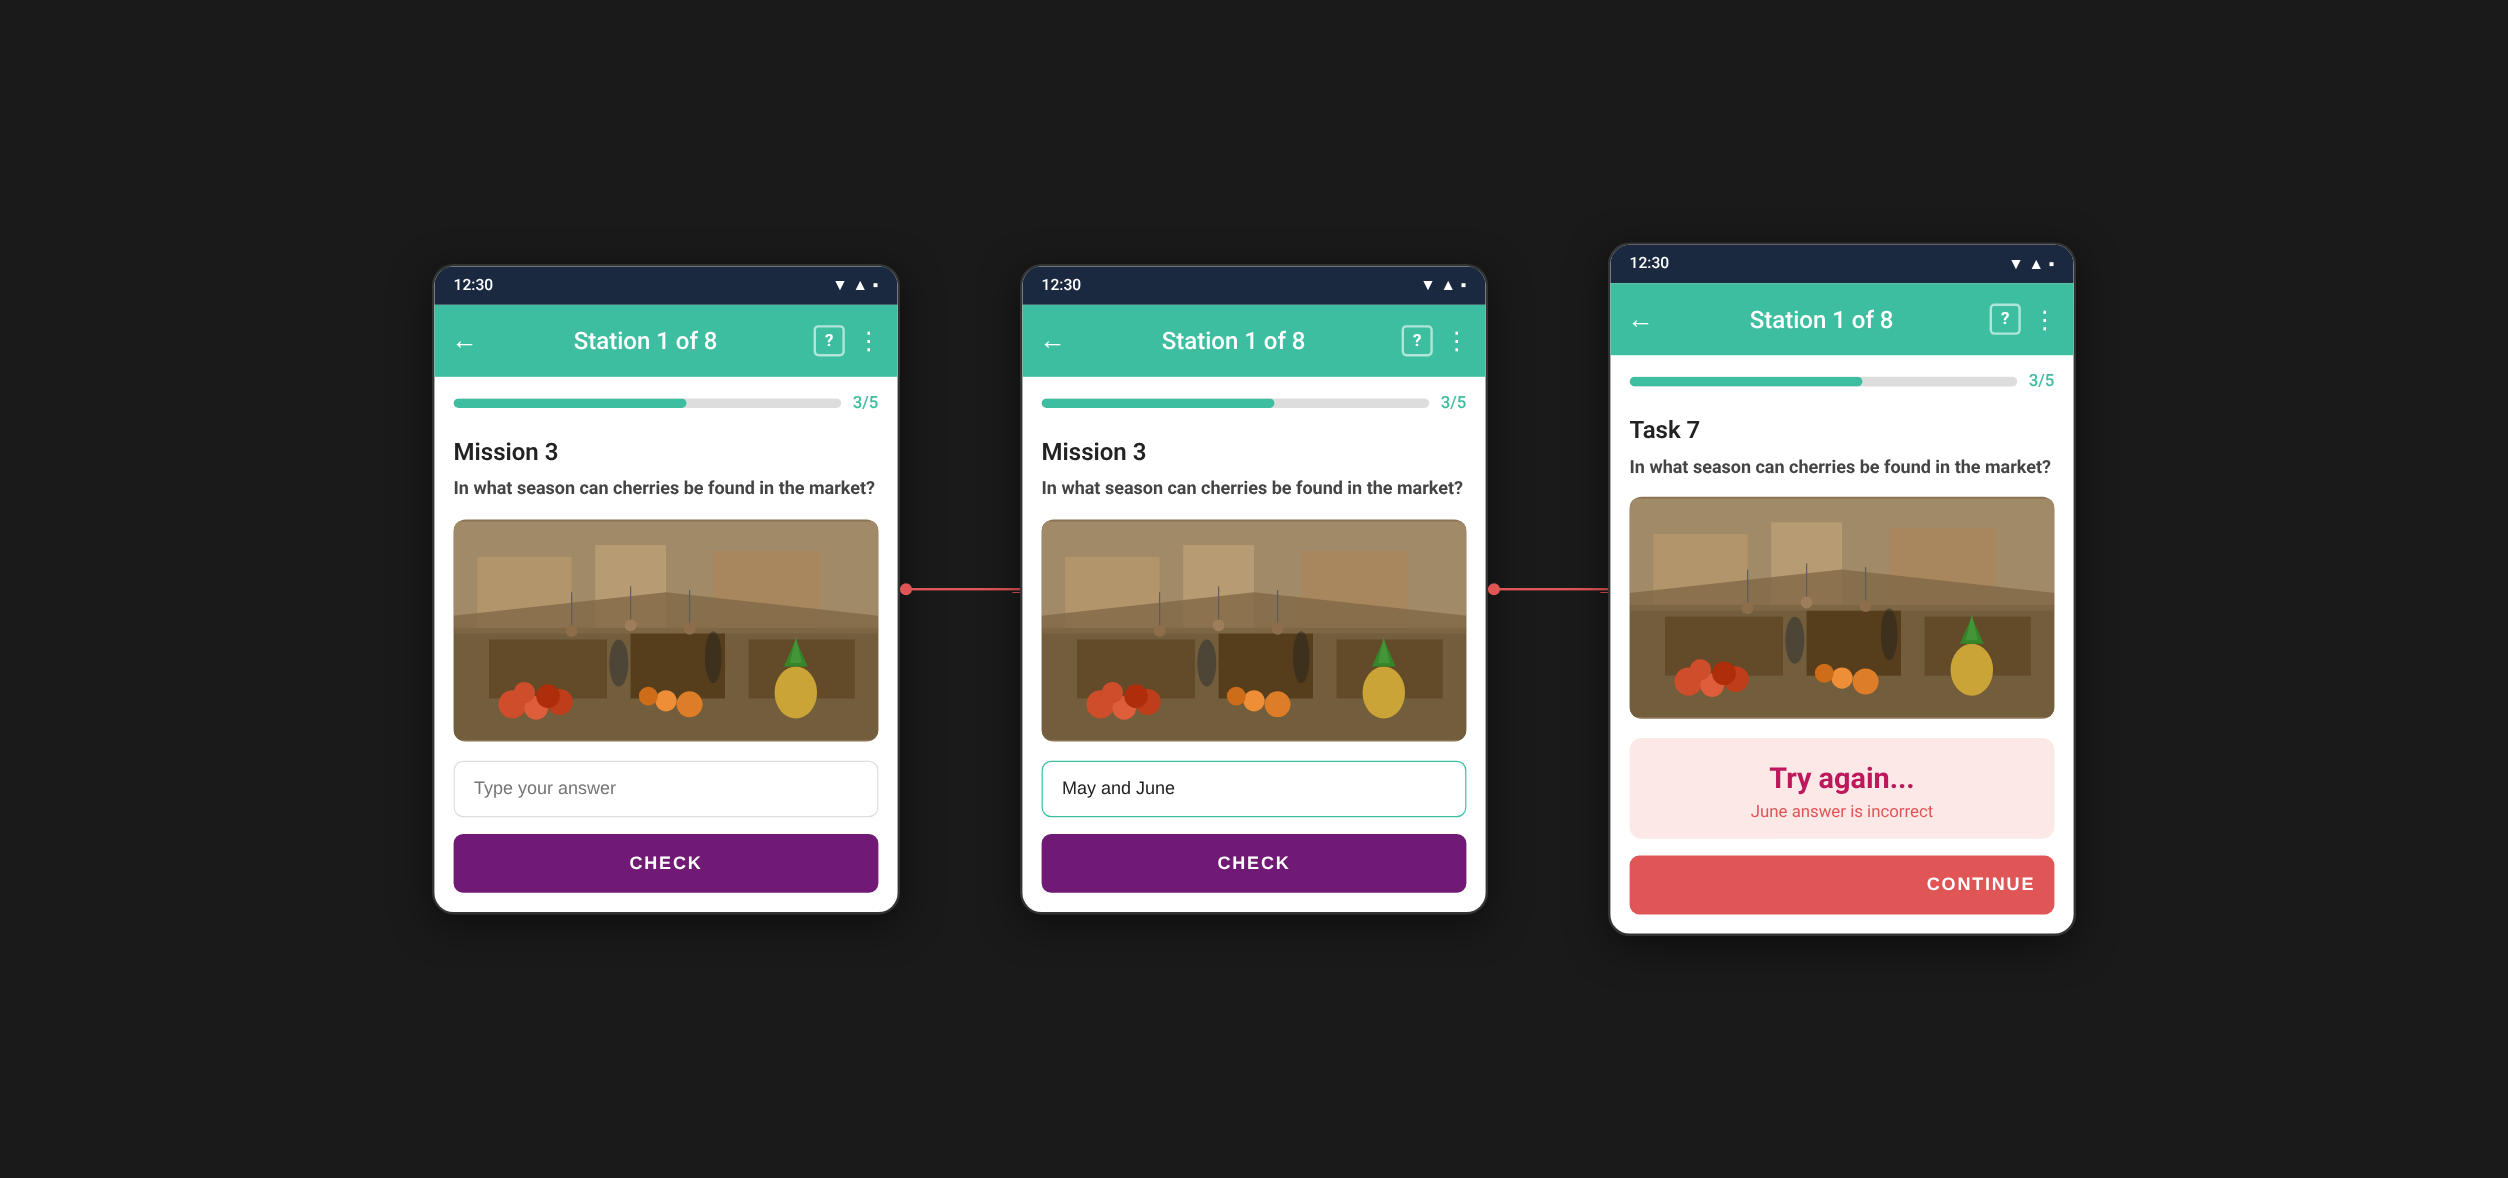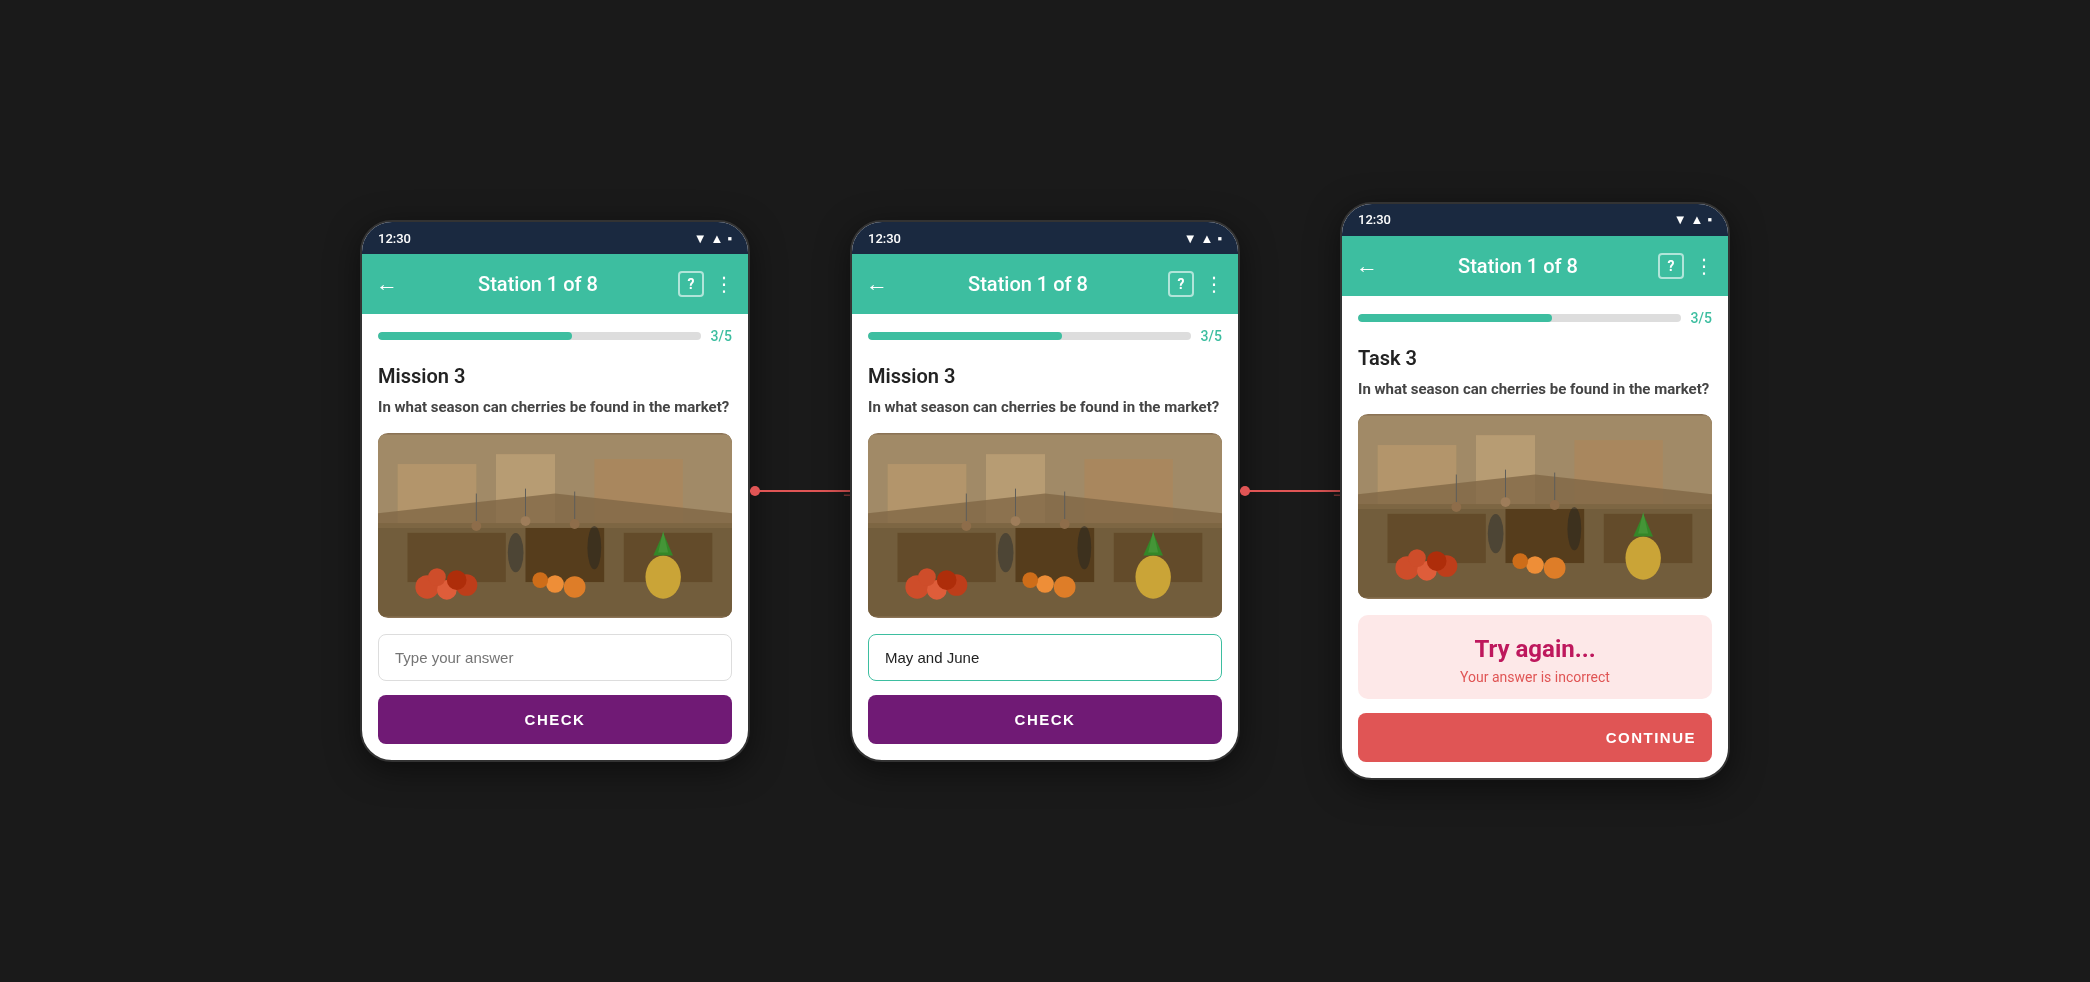--- a/index.html
+++ b/index.html
@@ -10,21 +10,21 @@
       justify-content: center;
       min-height: 100vh;
       font-family: 'Roboto', Arial, sans-serif;
       gap: 60px;
       padding: 40px 60px;
     }
 
     .phone {
       width: 390px;
       background: #fff;
-      border-radius: 32px;
+      border-radius: 18px;
       overflow: hidden;
       box-shadow: 0 8px 32px rgba(0,0,0,0.5);
       border: 2px solid #333;
       position: relative;
     }
 
     
     .status-bar {
       background: #1a2940;
       display: flex;
@@ -426,21 +426,21 @@
     </div>
 
     <div class="progress-section">
       <div class="progress-track">
         <div class="progress-fill" style="width: 60%"></div>
       </div>
       <span class="progress-label">3/5</span>
     </div>
 
     <div class="content">
-      <div class="mission-title">Task 3</div>
+      <div class="mission-title">Task 7</div>
       <div class="question-text">In what season can cherries be found in the market?</div>
       
       <div class="market-image">
         <svg width="100%" height="100%" viewBox="0 0 360 185" xmlns="http://www.w3.org/2000/svg">
           <rect width="360" height="185" fill="#8b7355"></rect>
           <rect x="0" y="90" width="360" height="95" fill="#6b5535"></rect>
           <rect x="0" y="0" width="360" height="90" fill="#9c8462"></rect>
           <rect x="20" y="30" width="80" height="60" fill="#b8956a" opacity="0.7"></rect>
           <rect x="120" y="20" width="60" height="70" fill="#c4a478" opacity="0.6"></rect>
           <rect x="220" y="25" width="90" height="65" fill="#aa8055" opacity="0.7"></rect>
@@ -466,20 +466,20 @@
           <line x1="150" y1="55" x2="150" y2="85" stroke="#555" stroke-width="1"></line>
           <circle cx="150" cy="88" r="5" fill="#997755"></circle>
           <line x1="200" y1="58" x2="200" y2="88" stroke="#555" stroke-width="1"></line>
           <circle cx="200" cy="91" r="5" fill="#886644"></circle>
           <rect x="0" y="0" width="360" height="185" fill="rgba(255,255,200,0.05)"></rect>
         </svg>
       </div>
       
       <div class="try-again-panel">
         <div class="try-again-title">Try again...</div>
-        <div class="try-again-subtitle">Your answer is incorrect</div>
+        <div class="try-again-subtitle">June answer is incorrect</div>
       </div>
       
       <button class="continue-btn">CONTINUE</button>
     </div>
   </div>
 
 </div>
 
 </body></html>

